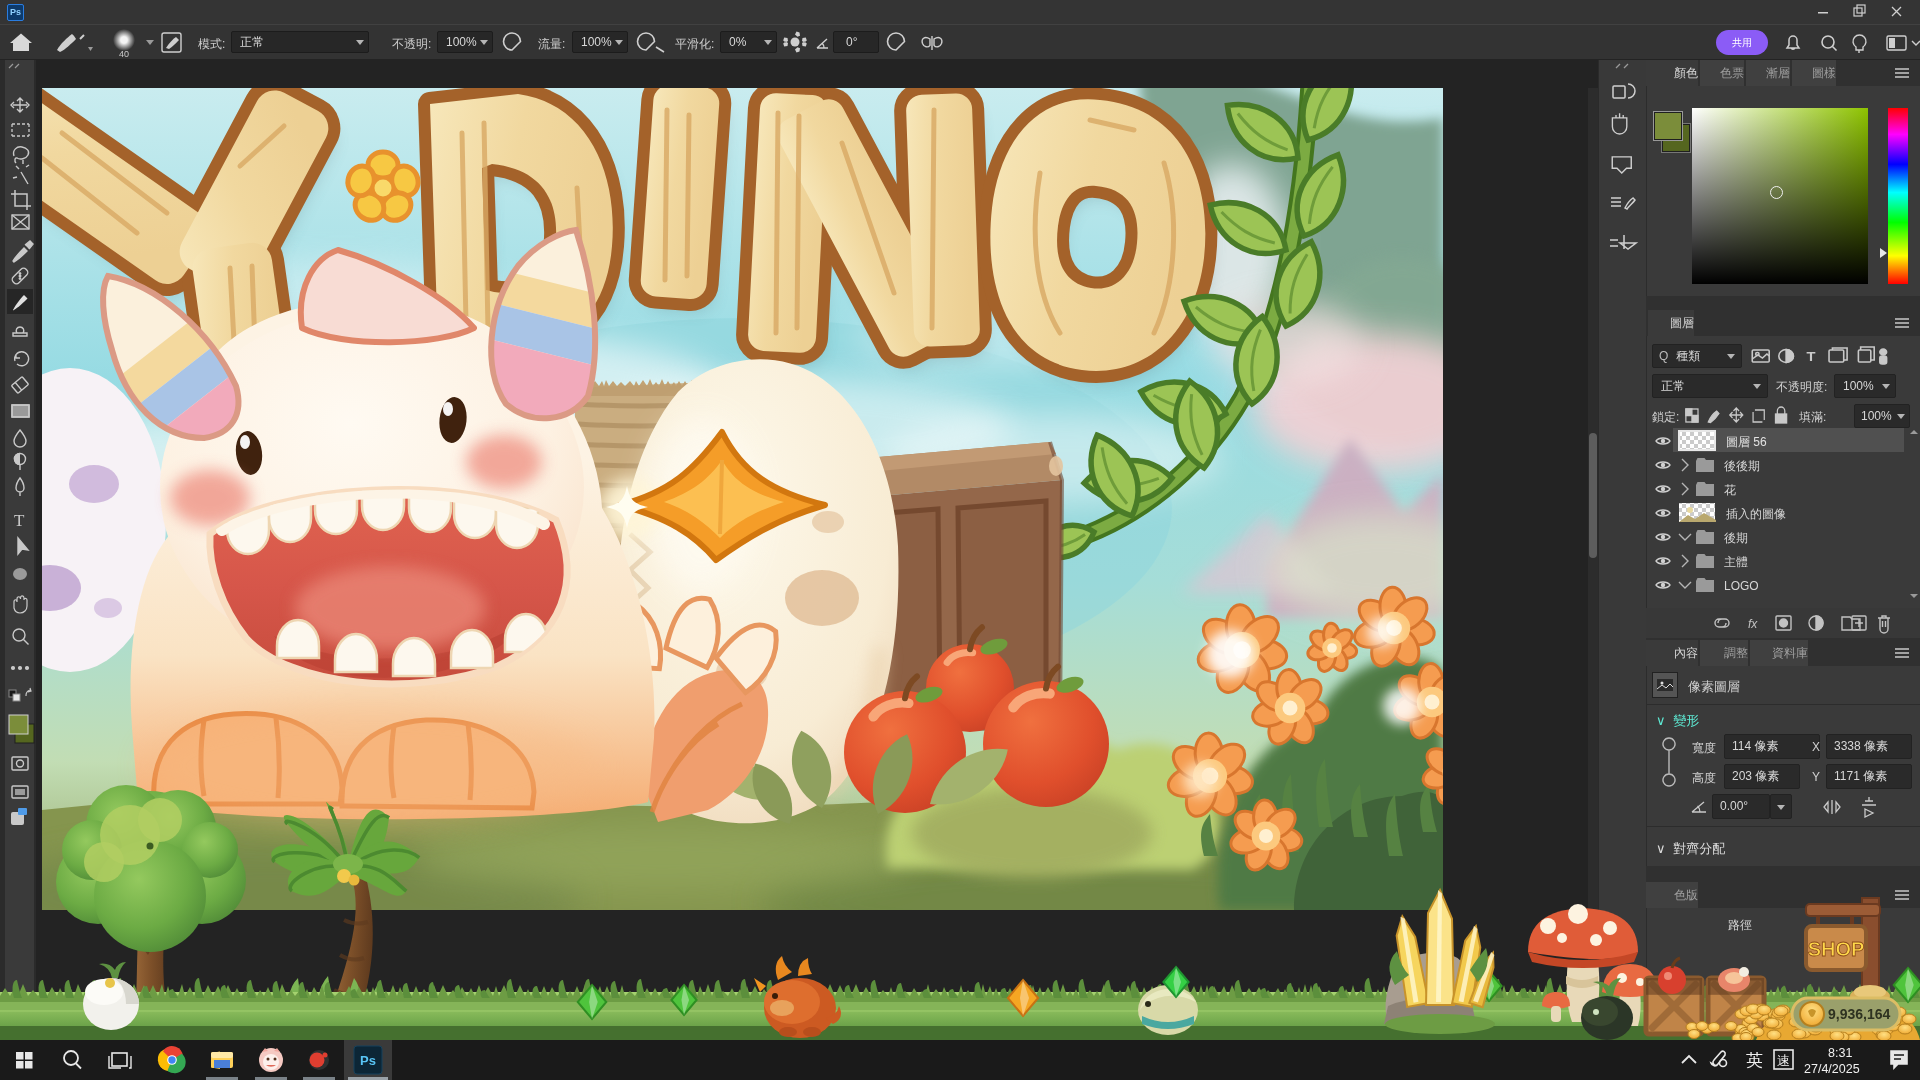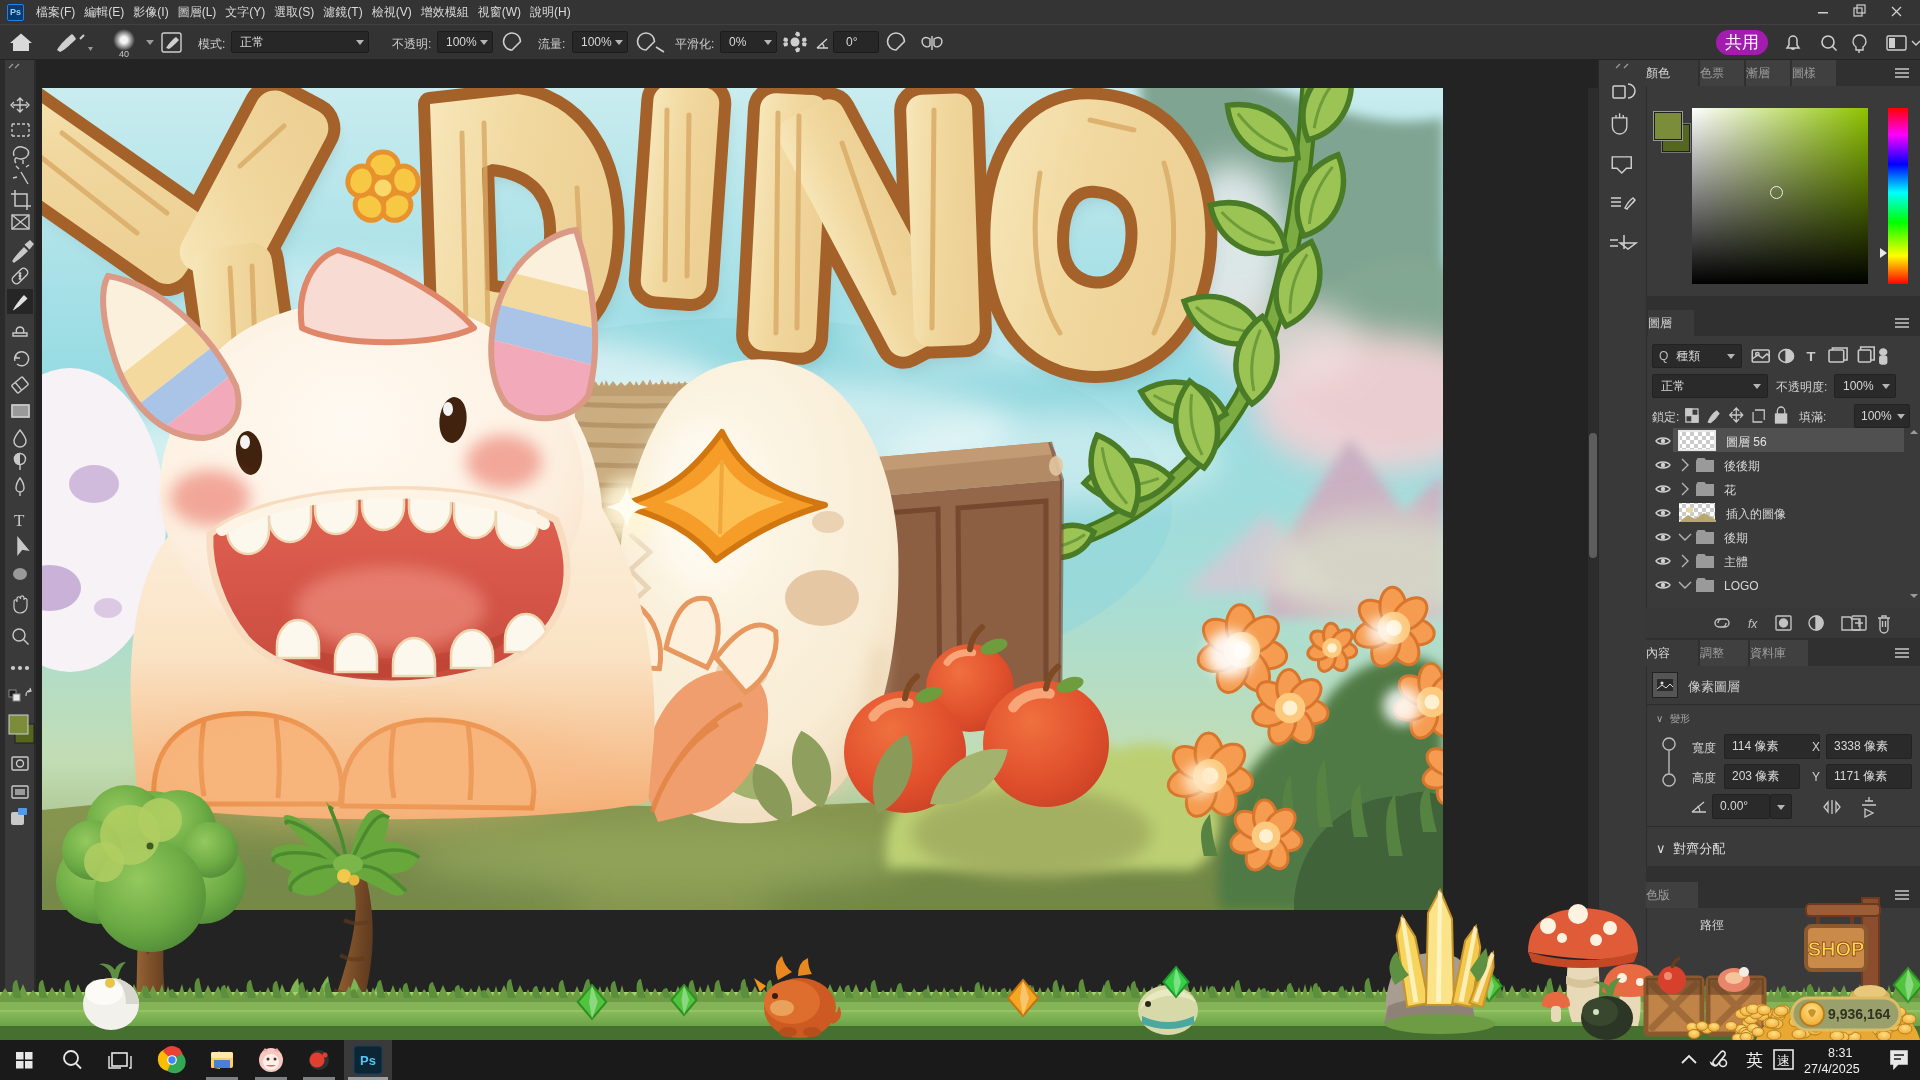--- a/index.html
+++ b/index.html
@@ -17,56 +17,53 @@
   #menubar .menus span { margin-right:9px; }
   #winctl { position:absolute; right:0; top:0; width:110px; height:24px; color:#cfcfcf; }
   
   #optbar { left:0; top:24px; width:1920px; height:36px; background:#333333;
     border-top:1px solid #414141; border-bottom:1px solid #232323; color:#cfcfcf; font-size:12px; }
   .field { position:absolute; height:22px; top:6px; background:#272727; border:1px solid #1c1c1c;
     border-radius:2px; color:#d8d8d8; font-size:12px; line-height:20px; padding-left:8px; }
   .field .arr { position:absolute; right:4px; top:8px; width:0; height:0;
     border-left:4px solid transparent; border-right:4px solid transparent; border-top:5px solid #b5b5b5; }
   .olabel { position:absolute; top:11px; color:#cccccc; font-size:12px; }
-  #share { position:absolute; right:152px; top:5px; width:52px; height:25px; background:#a21caf;
-    border-radius:13px; color:#fff; font-size:17px; text-align:center; line-height:25px; }
+  #share { position:absolute; right:152px; top:5px; width:52px; height:25px; background:#8b5cf6;
+    border-radius:13px; color:#fff; font-size:10px; text-align:center; line-height:25px; }
   
   #toolrail { left:0; top:60px; width:36px; height:980px; background:#2b2b2b; }
   #toolbar { left:5px; top:60px; width:29px; height:980px; background:#3a3a3a; }
   
   #tabbar { left:36px; top:60px; width:1564px; height:28px; background:#2d2d2d; }
   #doctab { position:absolute; left:12px; top:0px; width:252px; height:28px; background:#3c3c3c;
     color:#d4d4d4; font-size:11.5px; line-height:28px; padding-left:8px; }
   #doctab .x { color:#9a9a9a; margin-left:8px; font-size:13px; }
   
   #pasteboard { left:36px; top:88px; width:1564px; height:952px; background:#232323; }
   #artwork { left:42px; top:88px; width:1401px; height:822px; }
   #vscroll { left:1588px; top:88px; width:10px; height:952px; background:#2c2c2c; }
   #vthumb { left:1589px; top:433px; width:8px; height:125px; background:#5d5d5d; border-radius:4px; }
   
   #dockcol { left:1598px; top:60px; width:48px; height:980px; background:#393939; border-left:1px solid #2a2a2a; }
   #panels { left:1646px; top:60px; width:274px; height:980px; background:#3a3a3a; border-left:1px solid #2c2c2c; }
   .ptab { position:absolute; height:26px; background:#3a3a3a; color:#d8d8d8; font-size:12px;
-    line-height:26px; text-align:left; }
+    line-height:26px; text-align:right; }
   .ptab.dim { background:#404040; color:#9f9f9f; }
   .prow { position:absolute; color:#d0d0d0; font-size:12px; }
   .pfield { position:absolute; background:#2a2a2a; border:1px solid #222; border-radius:2px;
     color:#d8d8d8; font-size:12px; }
   
   #taskbar { left:0; top:1040px; width:1920px; height:40px; background:#1a1a1a; }
 </style>
 </head>
 <body>
 <div id="stage">
 
   <div id="menubar" class="abs">
     <div class="ps">Ps</div>
-    <div class="menus">
-      <span>檔案(F)</span><span>編輯(E)</span><span>影像(I)</span><span>圖層(L)</span><span>文字(Y)</span><span>選取(S)</span><span>濾鏡(T)</span><span>檢視(V)</span><span>增效模組</span><span>視窗(W)</span><span>說明(H)</span>
-    </div>
     <div id="winctl">
       <svg width="110" height="24" viewBox="0 0 110 24">
         <rect x="8" y="12" width="10" height="1.5" fill="#cfcfcf"></rect>
         <rect x="44" y="8" width="8" height="8" fill="none" stroke="#cfcfcf" stroke-width="1.2"></rect>
         <rect x="47" y="5" width="8" height="8" fill="none" stroke="#cfcfcf" stroke-width="1.2"></rect>
         <path d="M82 7 l9 9 M91 7 l-9 9" stroke="#cfcfcf" stroke-width="1.3"></path>
       </svg>
     </div>
   </div>
 
@@ -910,21 +907,21 @@
     </svg>
     <div class="abs" style="left:1652px;top:672px;width:26px;height:26px;background:#555;border:1px solid #222">
       <svg width="24" height="24" viewBox="0 0 24 24">
           <rect x="4" y="6" width="16" height="12" fill="#2b2b2b"></rect>
           <circle cx="9" cy="10" r="1.5" fill="#ddd"></circle>
           <path d="M4 16 l5-4 4 3 4-4 3 3" stroke="#ddd" fill="none"></path>
         </svg>
     </div>
     <div class="prow" style="left:1688px;top:678px;font-size:13px">像素圖層</div>
     <div class="abs" style="left:1646px;top:704px;width:274px;height:1px;background:#2c2c2c"></div>
-    <div class="prow" style="left:1656px;top:712px;font-size:10px;color:#a3a3a3">∨ <b style="font-weight:normal;margin-left:4px">變形</b></div>
+    <div class="prow" style="left:1656px;top:712px;font-size:13px;color:#5eead4">∨ <b style="font-weight:normal;margin-left:4px">變形</b></div>
     <svg class="abs" style="left:1660px;top:736px" width="18" height="52" viewBox="0 0 18 52">
       <path d="M9 14 v24 M9 14 a6 6 0 1 1 0.01 0 M9 38 a6 6 0 1 0 0.01 0" stroke="#b9b9b9" stroke-width="1.4" fill="none"></path>
     </svg>
     <div class="prow" style="left:1692px;top:740px">寬度</div>
     <div class="pfield" style="left:1724px;top:734px;width:96px;height:25px;line-height:23px;padding-left:7px">114 像素</div>
     <div class="prow" style="left:1812px;top:740px">X</div>
     <div class="pfield" style="left:1826px;top:734px;width:86px;height:25px;line-height:23px;padding-left:7px">3338 像素</div>
     <div class="prow" style="left:1692px;top:770px">高度</div>
     <div class="pfield" style="left:1724px;top:764px;width:76px;height:25px;line-height:23px;padding-left:7px">203 像素</div>
     <div class="prow" style="left:1812px;top:770px">Y</div>

